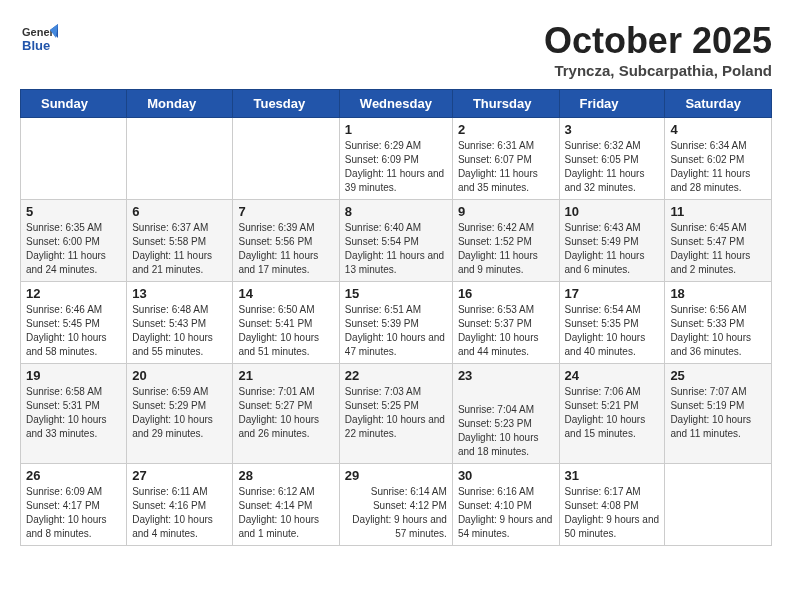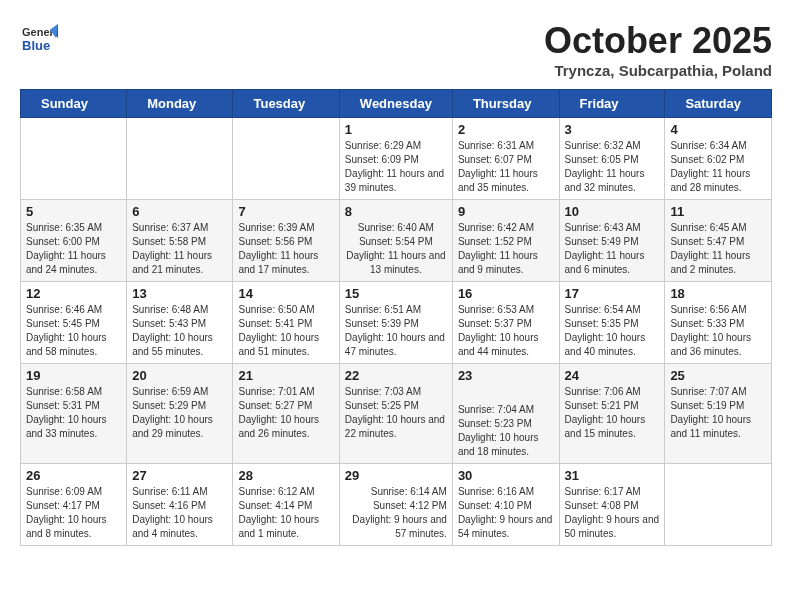--- a/index.html
+++ b/index.html
@@ -155,21 +155,21 @@
 Daylight: 11 hours and 21 minutes.</div>
         </td>
         <td>
           <span class="day-number">7</span>
           <div class="day-info" style="white-space: pre-line;">Sunrise: 6:39 AM
 Sunset: 5:56 PM
 Daylight: 11 hours and 17 minutes.</div>
         </td>
         <td>
           <span class="day-number">8</span>
-          <div class="day-info" style="white-space: pre-line; text-align: center;">Sunrise: 6:40 AM
+          <div class="day-info" style="white-space: pre-line;">Sunrise: 6:40 AM
 Sunset: 5:54 PM
 Daylight: 11 hours and 13 minutes.</div>
         </td>
         <td>
           <span class="day-number">9</span>
           <div class="day-info" style="white-space: pre-line;">Sunrise: 6:42 AM
 Sunset: 1:52 PM
 Daylight: 11 hours and 9 minutes.</div>
         </td>
         <td>

